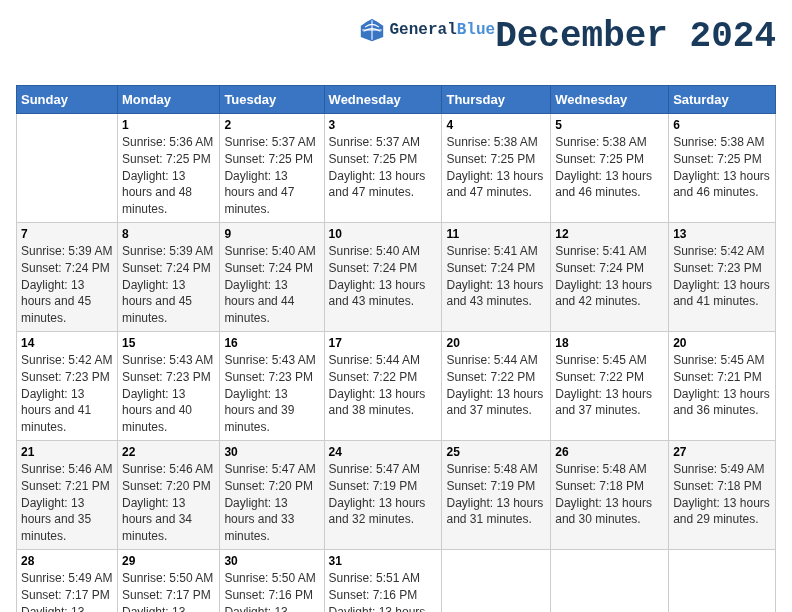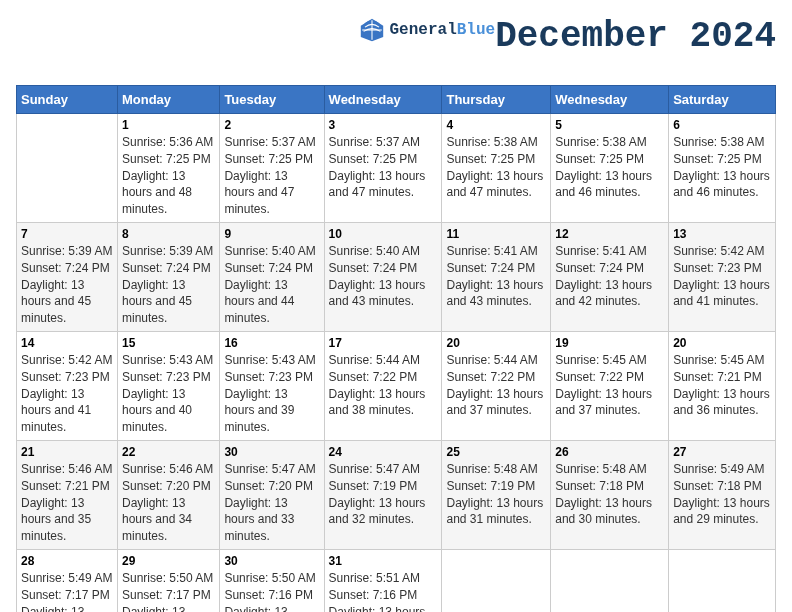--- a/index.html
+++ b/index.html
@@ -187,21 +187,21 @@
         </td>
         <td>
           <div class="day-number">17</div>
           <div class="day-info">Sunrise: 5:44 AM<br>Sunset: 7:22 PM<br>Daylight: 13 hours and 38 minutes.</div>
         </td>
         <td>
           <div class="day-number">20</div>
           <div class="day-info">Sunrise: 5:44 AM<br>Sunset: 7:22 PM<br>Daylight: 13 hours and 37 minutes.</div>
         </td>
         <td>
-          <div class="day-number">19</div>
+          <div class="day-number">18</div>
           <div class="day-info">Sunrise: 5:45 AM<br>Sunset: 7:22 PM<br>Daylight: 13 hours and 37 minutes.</div>
         </td>
         <td>
           <div class="day-number">20</div>
           <div class="day-info">Sunrise: 5:45 AM<br>Sunset: 7:21 PM<br>Daylight: 13 hours and 36 minutes.</div>
         </td>
       </tr>
       <tr>
         <td>
           <div class="day-number">21</div>

